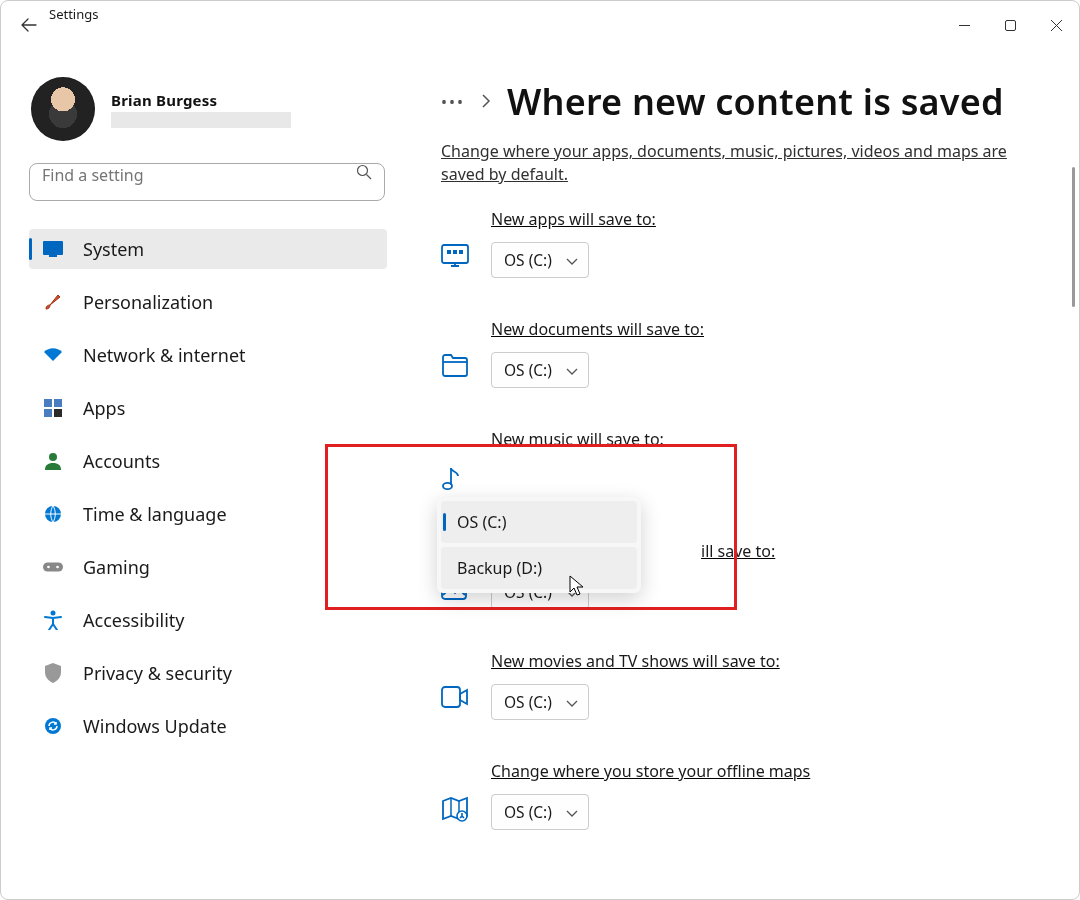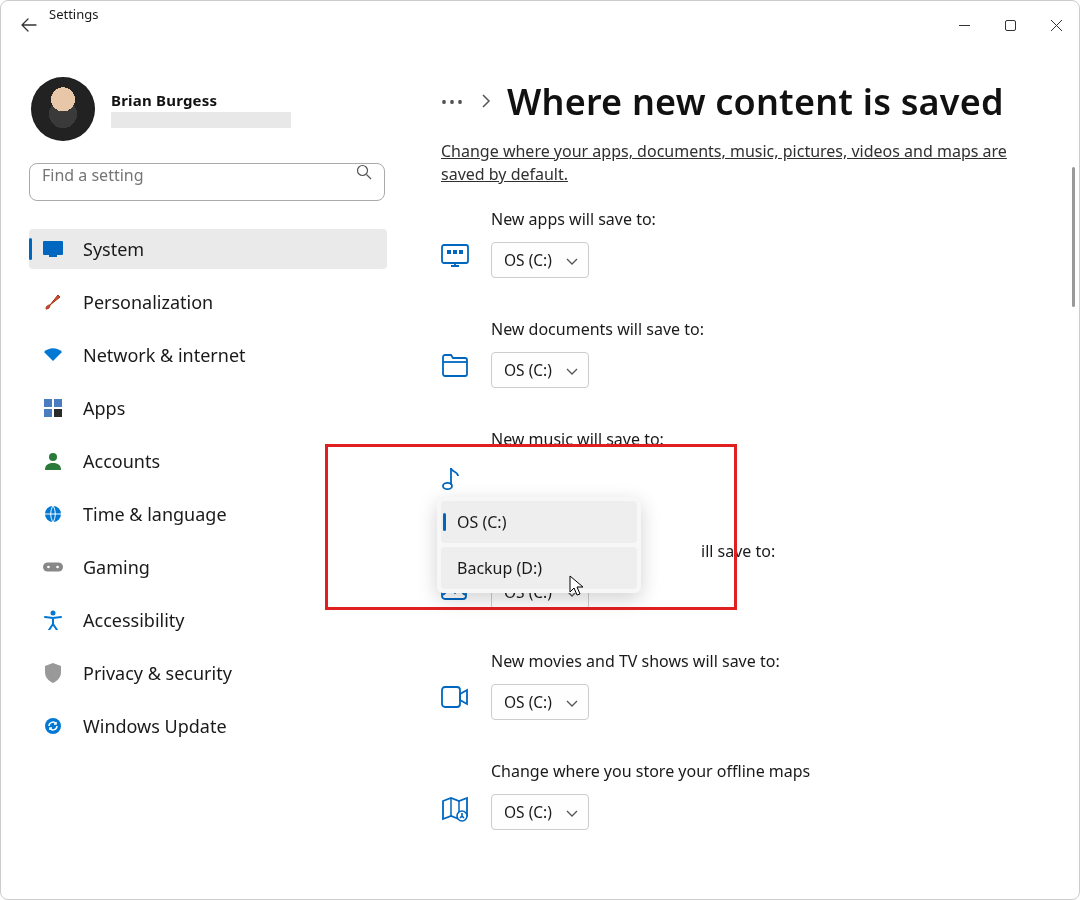--- a/index.html
+++ b/index.html
@@ -29,21 +29,21 @@
 
   .main { flex:1; padding-left: 54px; padding-right: 24px; position:relative; }
   .breadcrumb { display:flex; align-items:center; gap: 16px; margin-bottom: 14px; }
   .ellipsis-ico { color:#555; font-size:16px; letter-spacing:2px; }
   .chev-ico { color:#555; }
   .page-title { font-size:36px; font-weight:600; color:#111; letter-spacing:.2px; }
   .page-desc { color:#303030; font-size:16px; line-height:1.45; max-width: 600px; margin-bottom: 22px; text-decoration: underline; }
 
   .setting { display:flex; align-items:flex-start; gap: 22px; margin-bottom: 40px; }
   .setting-ico { width: 28px; height: 28px; color:#0067c0; flex-shrink:0; margin-top: 36px; }
-  .setting-body { flex:1; }
+  .setting-body { flex:1;text-decoration:underline; }
   .setting-label { font-size:16px; color:#1a1a1a; margin-bottom: 12px; }
   .dropdown { display:inline-flex; align-items:center; border:1px solid #ccc; border-radius:4px; height:36px; padding: 0 10px 0 12px; font-size:15.5px; color:#1a1a1a; gap: 14px; background:#fefefe; }
   .dropdown .chev { color:#555; }
 
   .highlight-box { position:absolute; border:3px solid #e02020; pointer-events:none; }
 
   .dropdown-open { position:absolute; background:#f7f7f7; border-radius:6px; box-shadow: 0 6px 20px rgba(0,0,0,.18); padding:4px; }
   .dd-option { height:42px; display:flex; align-items:center; padding: 0 16px; font-size:16px; color:#1a1a1a; border-radius:4px; position:relative; background:#eeeeee; margin-bottom:4px; width:196px; }
   .dd-option:last-child{margin-bottom:0;}
   .dd-option.selected::before { content:""; position:absolute; left:2px; top:12px; bottom:12px; width:3px; background:#0067c0; border-radius:2px; }

